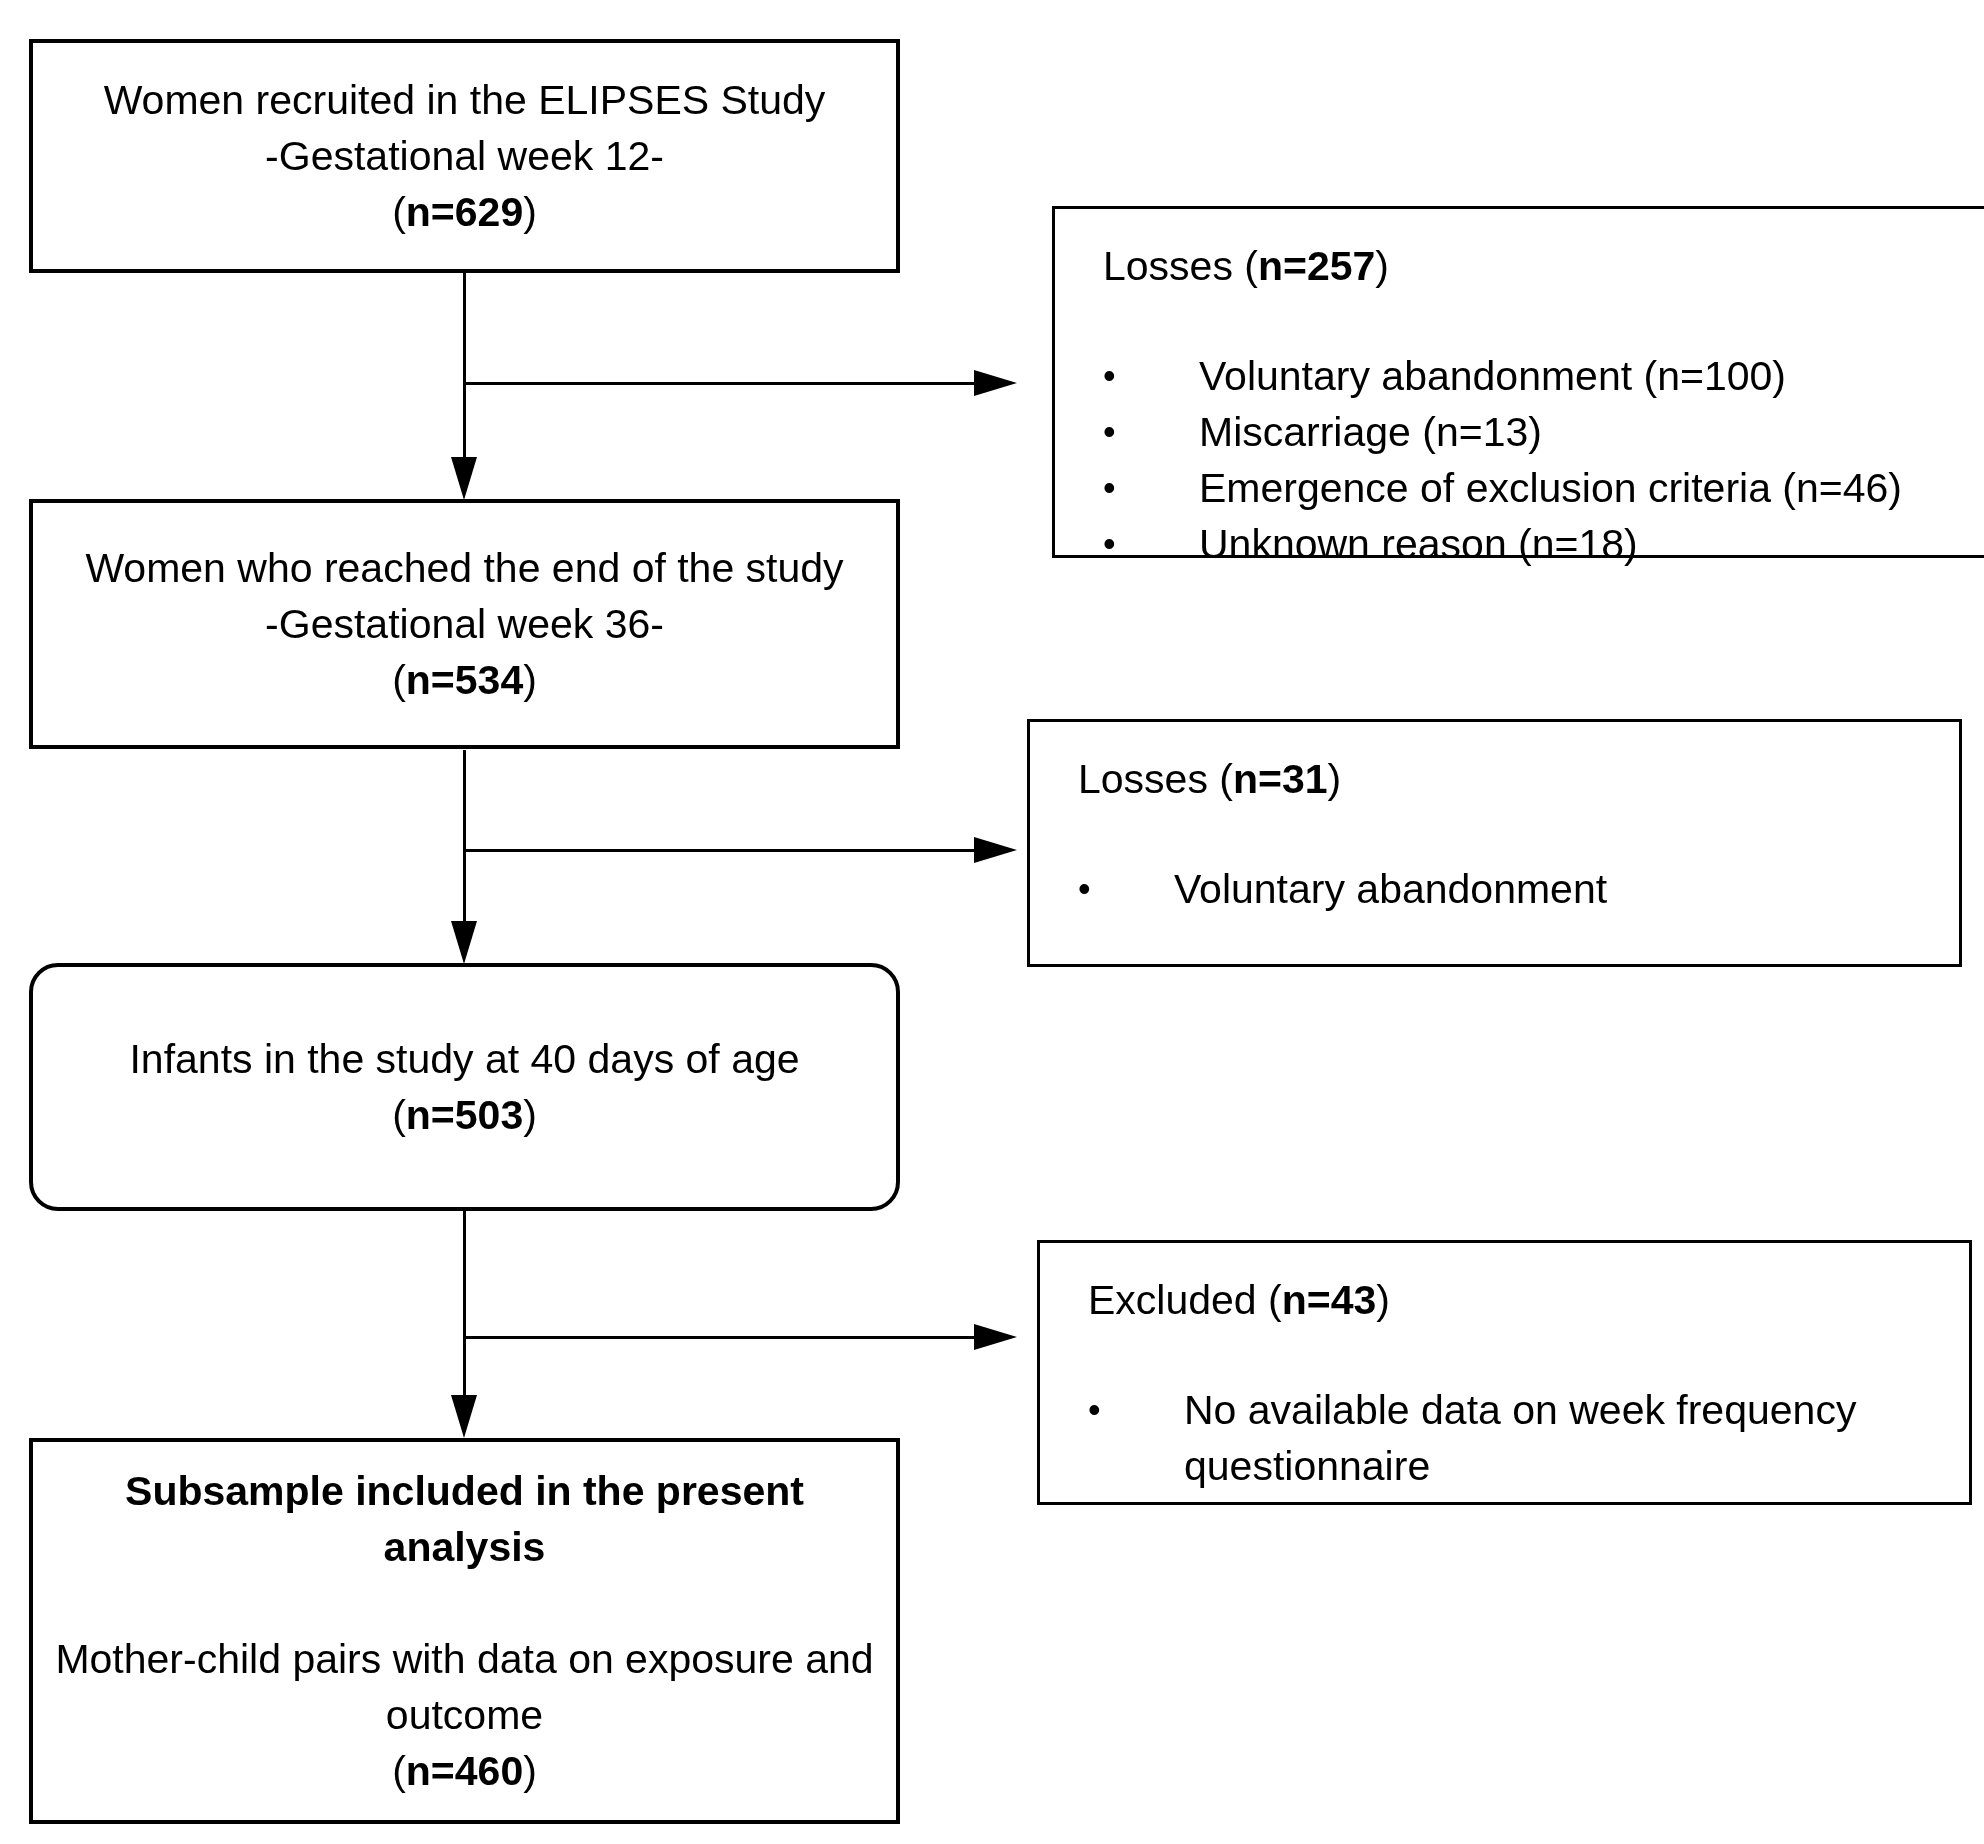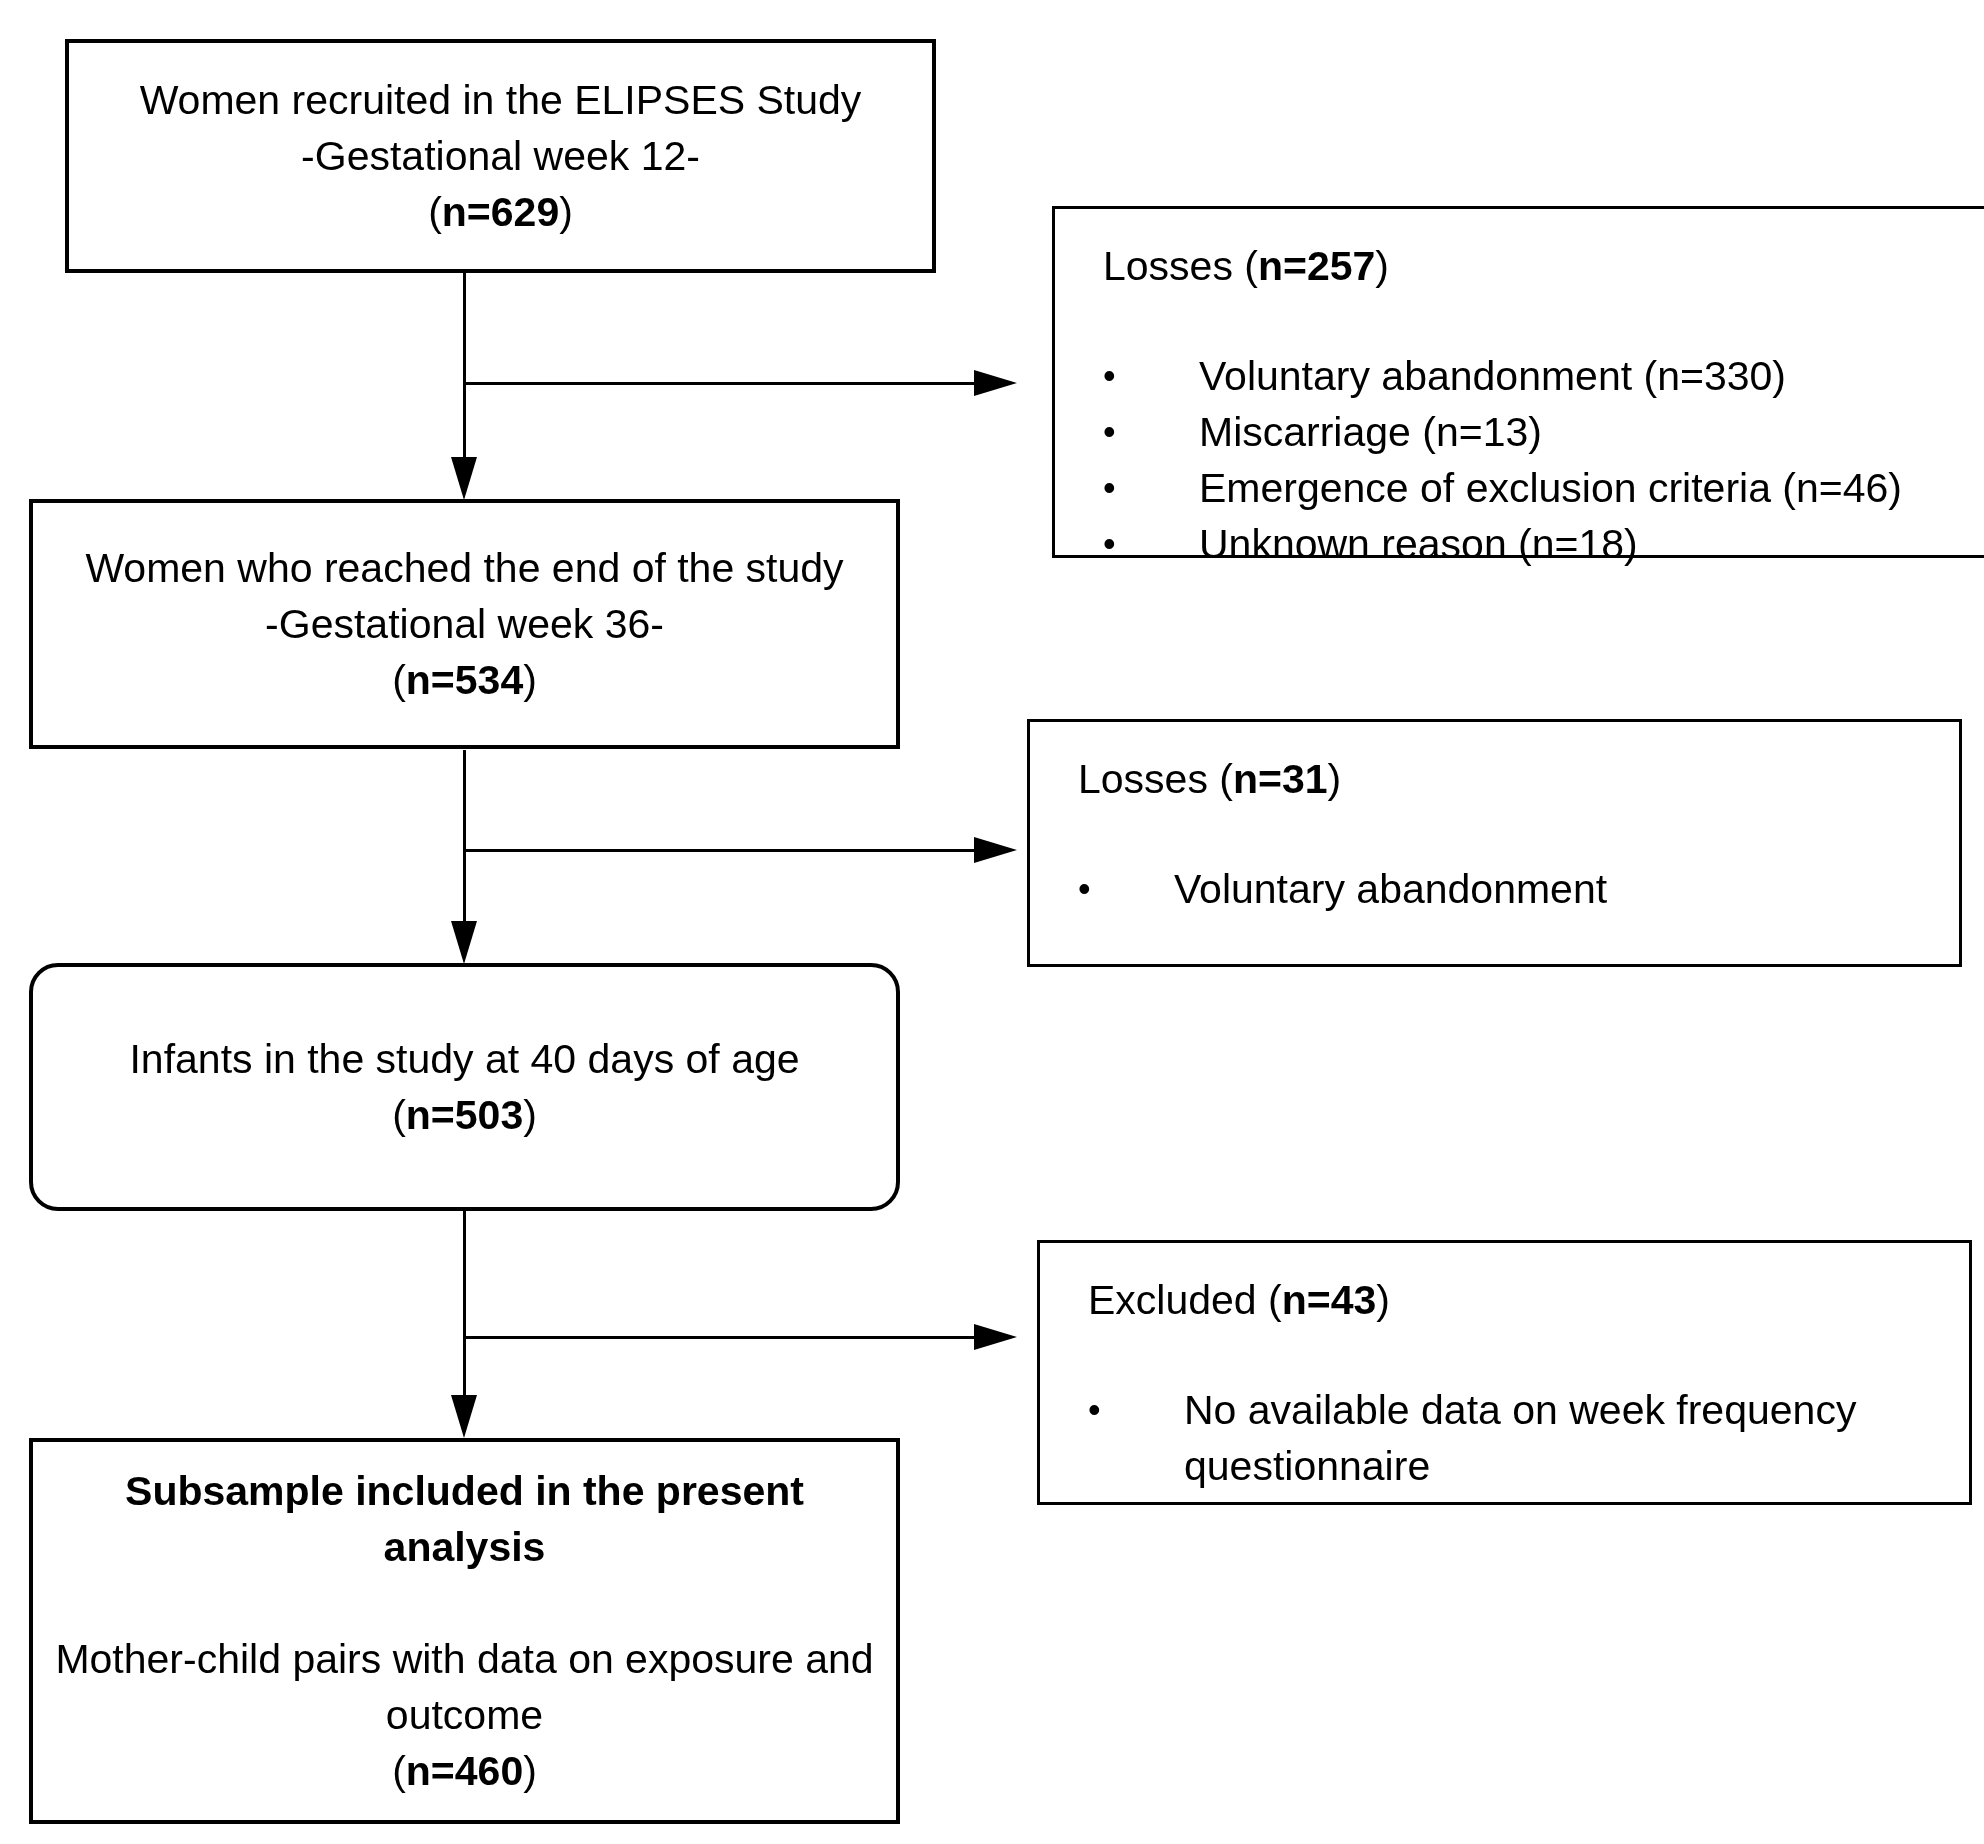--- a/index.html
+++ b/index.html
@@ -60,21 +60,21 @@
     border-top: 13.7px solid transparent;
     border-bottom: 13.7px solid transparent;
     border-left: 43px solid #000000;
   }
 </style>
 </head>
 <body>
 
 <div class="canvas">
 
-  <div class="box main-box" style="left:29px; top:39px; width:871px; height:234px;margin-left:36px;">
+  <div class="box main-box" style="left:29px; top:39px; width:871px; height:234px;">
     <div class="line">Women recruited in the ELIPSES Study</div>
     <div class="line">-Gestational week 12-</div>
     <div class="line"><span>(</span><span class="bold">n=629</span><span>)</span></div>
   </div>
 
   <div class="box main-box" style="left:29px; top:499px; width:871px; height:250px;">
     <div class="line">Women who reached the end of the study</div>
     <div class="line">-Gestational week 36-</div>
     <div class="line"><span>(</span><span class="bold">n=534</span><span>)</span></div>
   </div>
@@ -89,21 +89,21 @@
     <div class="spacer"></div>
     <div class="line">Mother-child pairs with data on exposure and outcome</div>
     <div class="line"><span>(</span><span class="bold">n=460</span><span>)</span></div>
   </div>
 
   <div class="box side-box" style="left:1027px; top:206px; width:935px; height:352px;margin-left:25px;">
     <div class="hdr"><span>Losses (</span><span class="bold">n=257</span><span>)</span></div>
     <div class="bullets">
       <div class="bullet-row">
         <span class="bullet-mark">•</span>
-        <span class="bullet-text">Voluntary abandonment (n=330)</span>
+        <span class="bullet-text">Voluntary abandonment (n=100)</span>
       </div>
       <div class="bullet-row">
         <span class="bullet-mark">•</span>
         <span class="bullet-text">Miscarriage (n=13)</span>
       </div>
       <div class="bullet-row">
         <span class="bullet-mark">•</span>
         <span class="bullet-text">Emergence of exclusion criteria (n=46)</span>
       </div>
       <div class="bullet-row">

